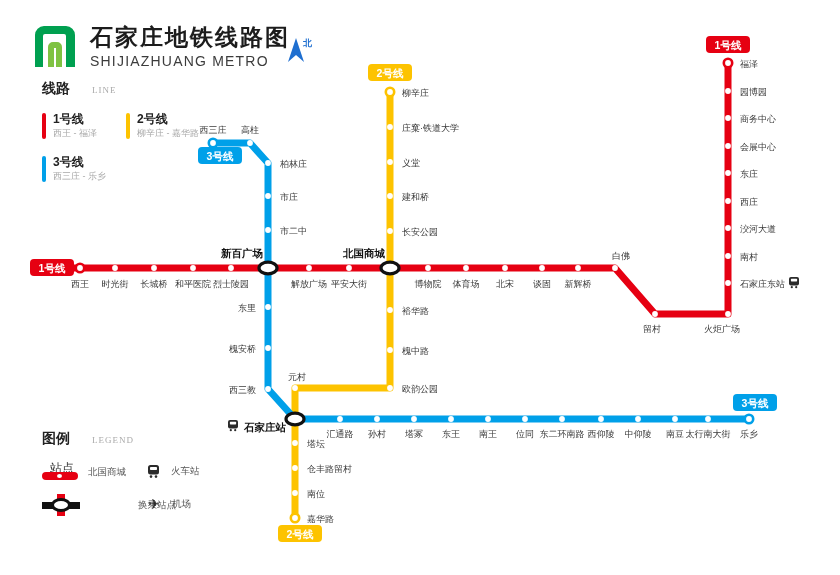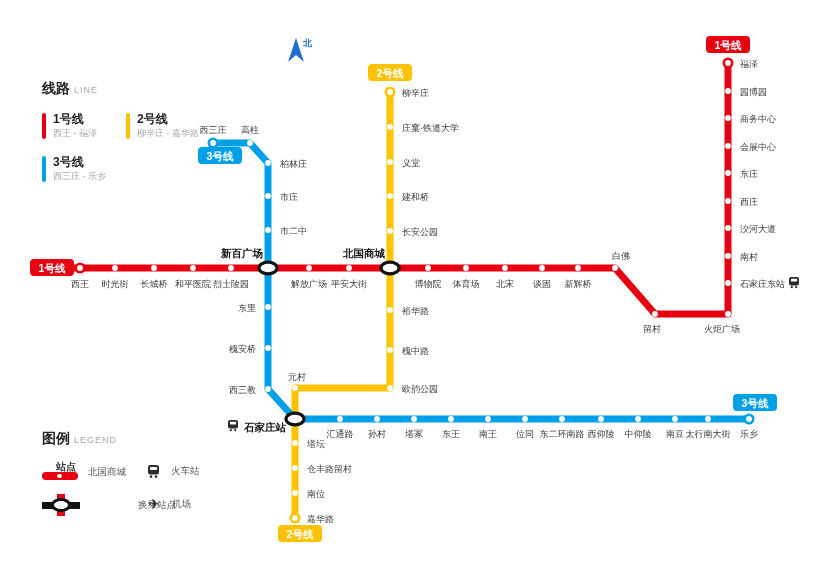--- a/index.html
+++ b/index.html
@@ -6,30 +6,30 @@
   .stage{position:relative;width:840px;height:575px;background:#fff;overflow:hidden;
          font-family:"Liberation Sans","DejaVu Sans",sans-serif;border-right:1px solid #e2e2e2;}
   #metro-map{position:absolute;left:0;top:0;width:840px;height:575px;}
   .hdr{position:absolute;left:34px;top:24px;display:flex;align-items:flex-start;z-index:3;}
   .hdr .ttl{margin-left:14px;}
   .t1{font-size:23px;font-weight:bold;color:#1c1c1c;letter-spacing:2px;line-height:26px;}
   .t2{font-size:14px;color:#3c3c3c;letter-spacing:1.2px;margin-top:3px;}
   .north{position:absolute;left:283px;top:34px;z-index:3;}
   .panel{position:absolute;left:42px;top:80px;z-index:3;width:230px;}
   .sec-title{font-size:14px;font-weight:bold;color:#222;}
-  .sec-title .en{font-size:9px;font-weight:normal;color:#aaa;margin-left:4px;letter-spacing:1px;}
+  .sec-title .en{font-size:9px;font-weight:normal;color:#aaa;margin-left:22px;letter-spacing:1px;font-family:Liberation Serif, serif;}
   .line-item{position:absolute;display:flex;}
   .line-item .bar{width:4px;height:26px;border-radius:2px;margin-right:7px;}
   .line-item .nm{font-size:12px;font-weight:bold;color:#222;line-height:13px;}
   .line-item .rg{font-size:9px;color:#a8a8a8;margin-top:1px;}
   .legend{position:absolute;left:42px;top:430px;z-index:3;width:230px;}
   .lg-row{position:absolute;display:flex;align-items:center;}
   .lg-label{font-size:9.5px;color:#555;margin-left:10px;}
   .sym-station{position:relative;width:36px;height:24px;}
-  .sym-station .mini{position:absolute;left:14px;top:0;font-size:10px;font-weight:bold;color:#333;}
+  .sym-station .mini{position:absolute;left:8px;top:0;font-size:12px;font-weight:normal;color:#333;}
   .sym-station .bar{position:absolute;left:0;top:12px;width:36px;height:8px;border-radius:4px;background:#e60012;}
   .sym-station .dot{position:absolute;left:15px;top:14px;width:5px;height:4px;border-radius:50%;background:#fff;}
   .sym-xfer{position:relative;width:38px;height:22px;}
   .sym-xfer .bl{position:absolute;left:0;top:8px;width:11px;height:7px;background:#111;}
   .sym-xfer .br{position:absolute;right:0;top:8px;width:11px;height:7px;background:#111;}
   .sym-xfer .rt{position:absolute;left:15px;top:0;width:8px;height:5px;background:#e60012;}
   .sym-xfer .rb{position:absolute;left:15px;bottom:0;width:8px;height:5px;background:#e60012;}
   .sym-xfer .ov{position:absolute;left:9px;top:4px;width:14px;height:8px;background:#fff;border:3px solid #111;border-radius:50%;}
   .plane{font-size:14px;color:#2b2b2b;width:16px;text-align:center;}
 </style>
@@ -193,20 +193,30 @@
       <g>
         <rect x="198" y="147" width="44" height="17" rx="4" fill="#00a0e9"></rect>
         <text x="220" y="159.5" text-anchor="middle" font-size="10.5" font-weight="bold" fill="#fff">3号线</text>
       </g>
       <g>
         <rect x="733" y="394" width="44" height="17" rx="4" fill="#00a0e9"></rect>
         <text x="755" y="406.5" text-anchor="middle" font-size="10.5" font-weight="bold" fill="#fff">3号线</text>
       </g>
     </svg>
 
+  <div class="hdr">
+    <svg width="42" height="44" viewBox="0 0 42 44">
+      <path d="M1,43 V11 a9,9 0 0 1 9,-9 h22 a9,9 0 0 1 9,9 v32 h-9 V12 a2,2 0 0 0 -2,-2 H11 a2,2 0 0 0 -2,2 v31 z" fill="#00a050"></path>
+      <path d="M14,43 V23 a5,5 0 0 1 5,-5 h4 a5,5 0 0 1 5,5 v20 h-6 V24 h-2 v19 z" fill="#7fc242"></path>
+    </svg>
+    <div class="ttl">
+      <div class="t1">石家庄地铁线路图</div>
+      <div class="t2">SHIJIAZHUANG METRO</div>
+    </div>
+  </div>
 
   <div class="north">
     <svg width="30" height="32" viewBox="0 0 30 32">
       <polygon points="13,4 5,28 13,21 21,28" fill="#1f6fd0"></polygon>
       <text x="20" y="12" font-size="9" font-weight="bold" fill="#1f6fd0">北</text>
     </svg>
   </div>
 
   <div class="panel">
     <div class="sec-title">

